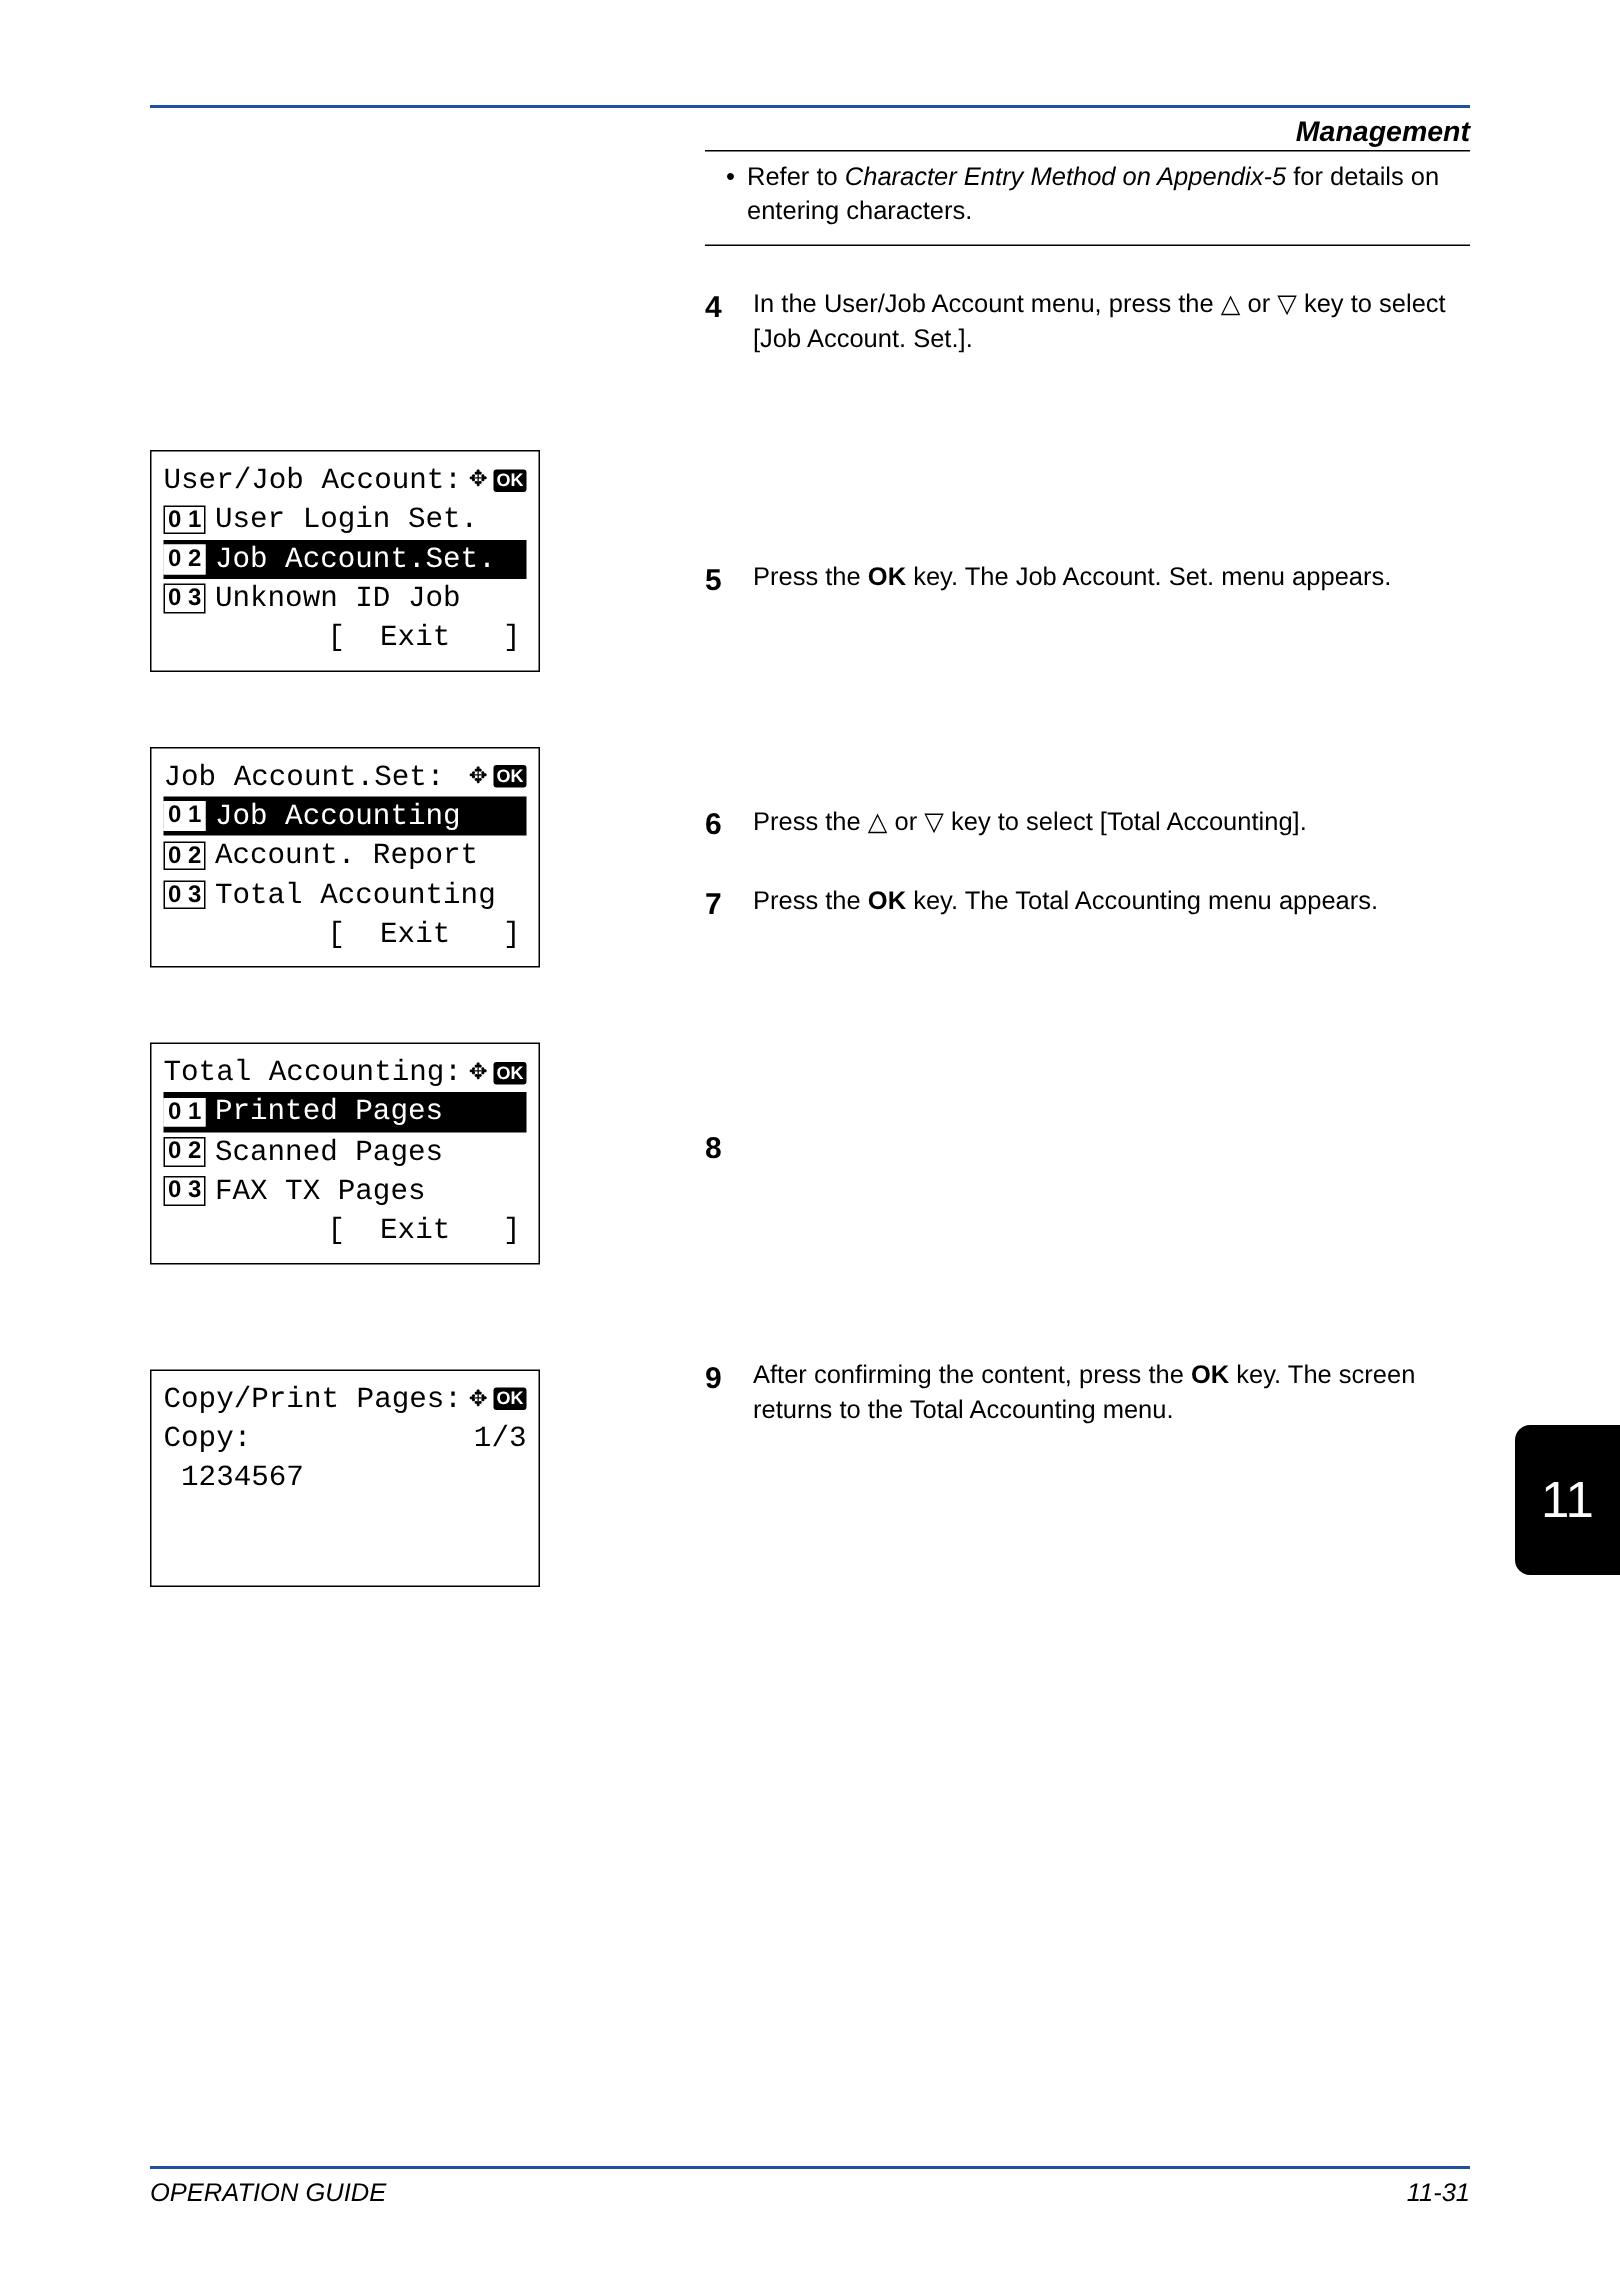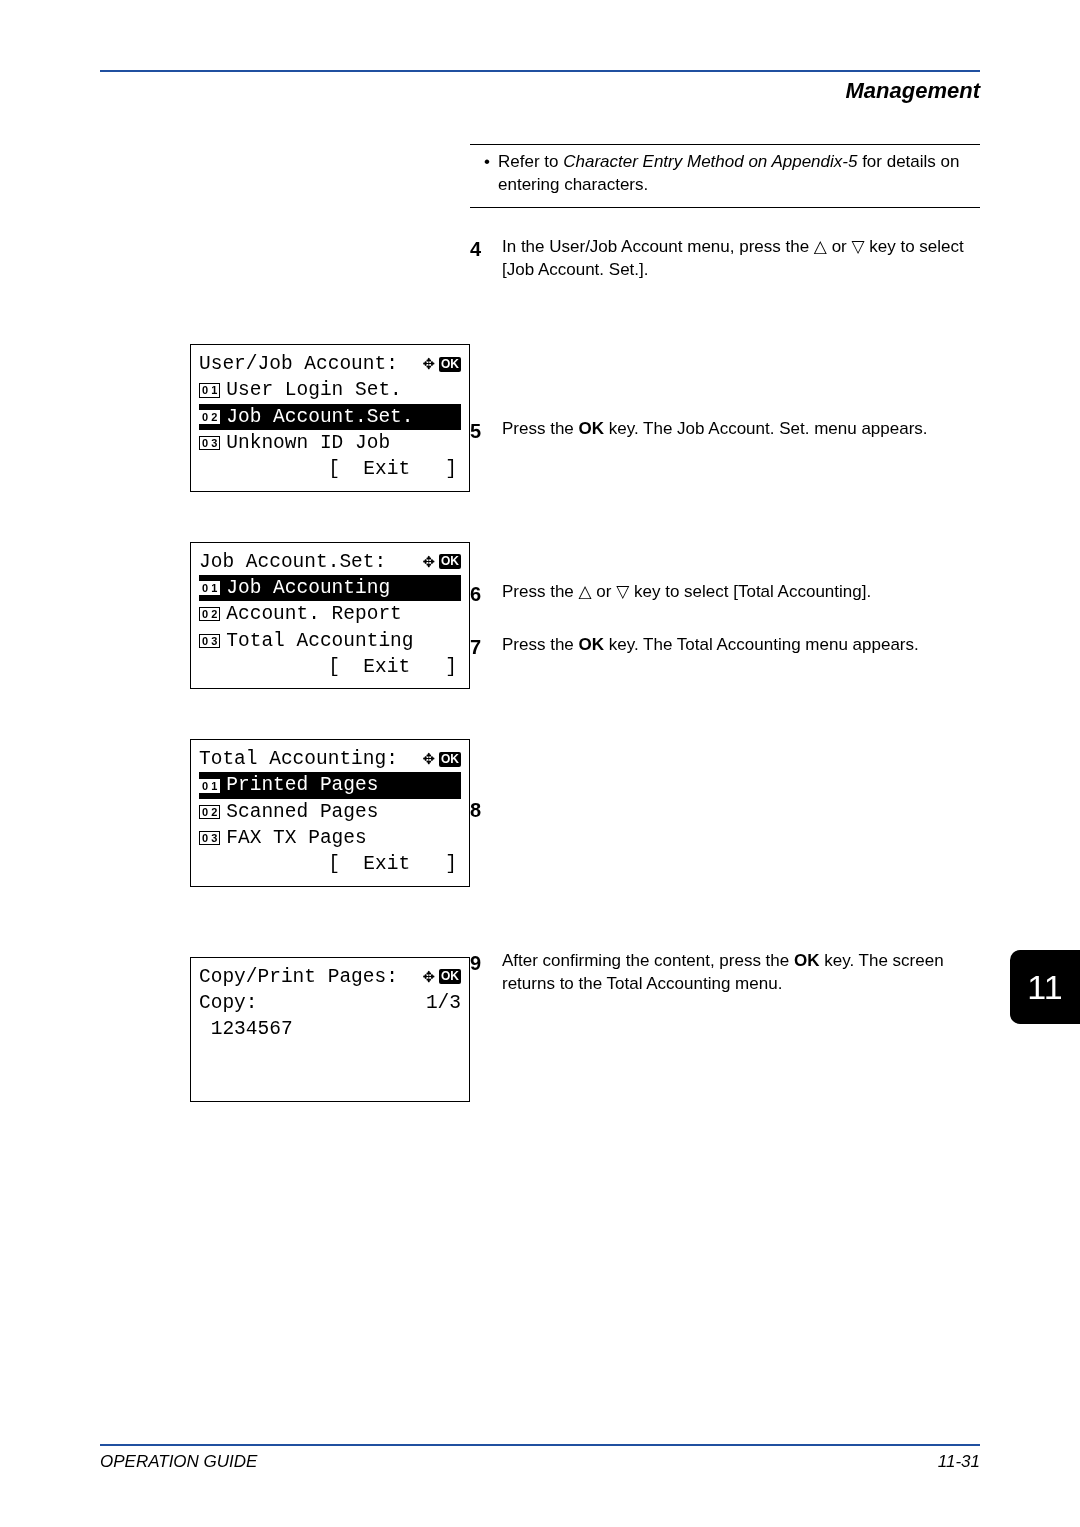--- a/index.html
+++ b/index.html
@@ -12,22 +12,21 @@
     padding: 70px 100px 60px 100px;
   }
   .top-rule {
     border-top: 2px solid #2050a0;
     margin-bottom: 6px;
   }
   .header-line {
     text-align: right;
     font-style: italic;
     font-weight: bold;
-    font-size: 22px;
-    margin-bottom: 40px;
+    font-size: 19px;
   }
   .content {
     display: flex;
     gap: 30px;
   }
   .left-col {
     width: 340px;
     flex-shrink: 0;
     padding-top: 200px;
   }
@@ -49,30 +48,29 @@
   .step-text p + p { margin-top: 14px; }
 
   .lcd {
     border: 1.5px solid #000;
     font-family: "Courier New", monospace;
     font-size: 19.5px;
     line-height: 1.35;
     padding: 6px 8px 8px 8px;
     margin-bottom: 50px;
     background: #fff;
-    margin-left: 90px;
-    width: 280px;
+    width: 260px;
   }
   .lcd .title-row { display: flex; align-items: center; justify-content: space-between; }
   .lcd .title-text { white-space: pre; }
   .lcd .icons { display: flex; align-items: center; gap: 5px; font-size: 17px; }
   .lcd .row { display: flex; align-items: center; white-space: pre; }
   .lcd .row .numbox {
     border: 1.5px solid #000;
-    font-size: 11px;
+    font-size: 16px;
     font-weight: bold;
     padding: 0 2px;
     margin-right: 6px;
     line-height: 1.1;
     font-family: Arial, sans-serif;
   }
   .lcd .row.selected { background: #000; color: #fff; }
   .lcd .row.selected .numbox { background: #fff; color: #000; border-color: #fff; }
   .lcd .exit-row { text-align: right; padding-right: 4px; white-space: pre; }
   .ok-badge {
@@ -82,21 +80,21 @@
   }
   .updown-sym { font-family: Arial, sans-serif; font-size: 15px; letter-spacing: -1px; }
 
   .lcd .value-row { display:flex; justify-content: space-between; white-space: pre; gap: 36px; }
 
   .side-tab {
     position: absolute;
     right: 0;
     top: 950px;
     width: 70px;
-    height: 74px;
+    height: 100px;
     background: #000;
     color: #fff;
     font-size: 34px;
     display: flex;
     align-items: center;
     justify-content: center;
     border-top-left-radius: 10px;
     border-bottom-left-radius: 10px;
   }
 

